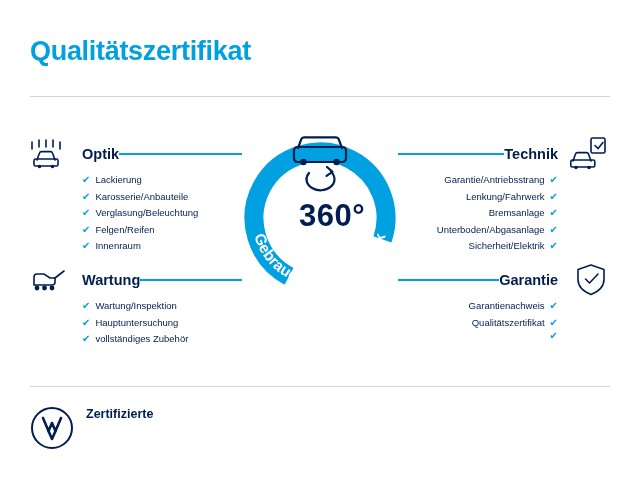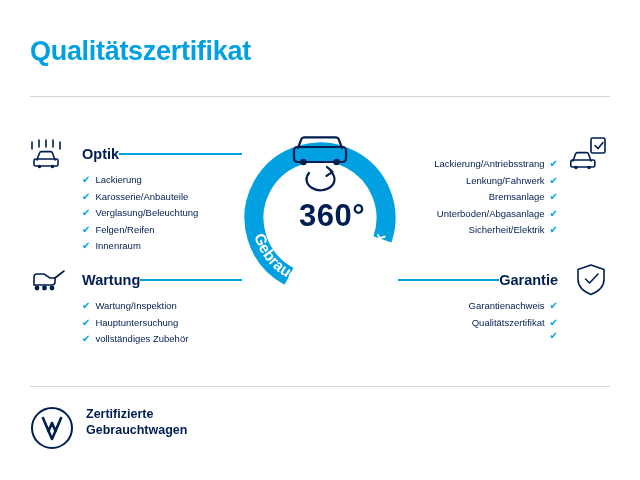--- a/index.html
+++ b/index.html
@@ -218,23 +218,27 @@
     <svg width="42" height="36" viewBox="0 0 42 36" fill="none" stroke="#001e50" stroke-width="1.6" stroke-linecap="round">
       <rect x="21" y="2" width="14" height="15" rx="1.6"></rect>
       <path d="M25 9.5 l3 3 l5 -6"></path>
       <path d="M3 25 l2.5-7 a2 2 0 0 1 1.9-1.4 h9.2 a2 2 0 0 1 1.9 1.4 L21 25"></path>
       <rect x="0.8" y="24" width="24" height="7" rx="1.6"></rect>
       <circle cx="6" cy="31.5" r="1.8" fill="#001e50" stroke="none"></circle>
       <circle cx="19" cy="31.5" r="1.8" fill="#001e50" stroke="none"></circle>
     </svg>
   </div>
   <div class="sec right" id="sec-technik">
+    <div class="sec-head">
+      <span class="rule"></span>
+      <span class="sec-title">Technik</span>
+    </div>
     <div class="items">
       <div class="item">
-          <span>Lackierung/Antriebsstrang</span>
+          <span>Garantie/Antriebsstrang</span>
           <span class="chk">✔</span>
         </div>
       <div class="item">
           <span>Lenkung/Fahrwerk</span>
           <span class="chk">✔</span>
         </div>
       <div class="item">
           <span>Bremsanlage</span>
           <span class="chk">✔</span>
         </div>
@@ -304,17 +308,16 @@
   <div class="footer">
     <span>
       <svg width="44" height="44" viewBox="0 0 44 44" fill="none" stroke="#001e50" stroke-width="2">
         <circle cx="22" cy="22" r="20"></circle>
         <path d="M13 12 l5.5 13 L22 17 l3.5 8 L31 12" stroke-width="2.6" stroke-linejoin="round" stroke-linecap="round"></path>
         <path d="M18.5 25 l3.5 8 l3.5 -8" stroke-width="2.6" stroke-linejoin="round" stroke-linecap="round"></path>
       </svg>
     </span>
     <div class="footer-text">
       <div>Zertifizierte</div>
-      <div>Gebrauchtwagen</div>
     </div>
   </div>
 
 </div>
 
 </body></html>

